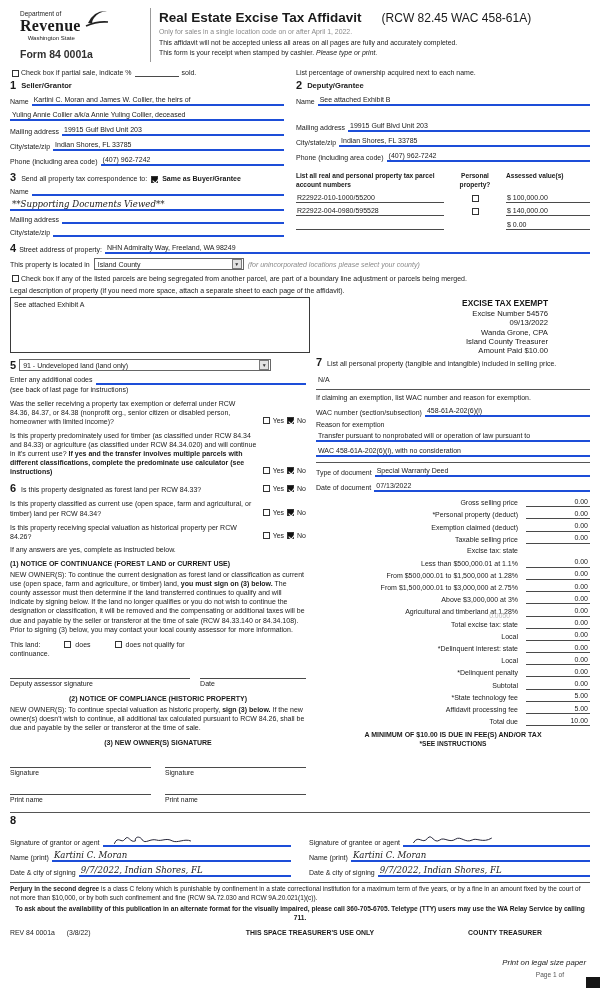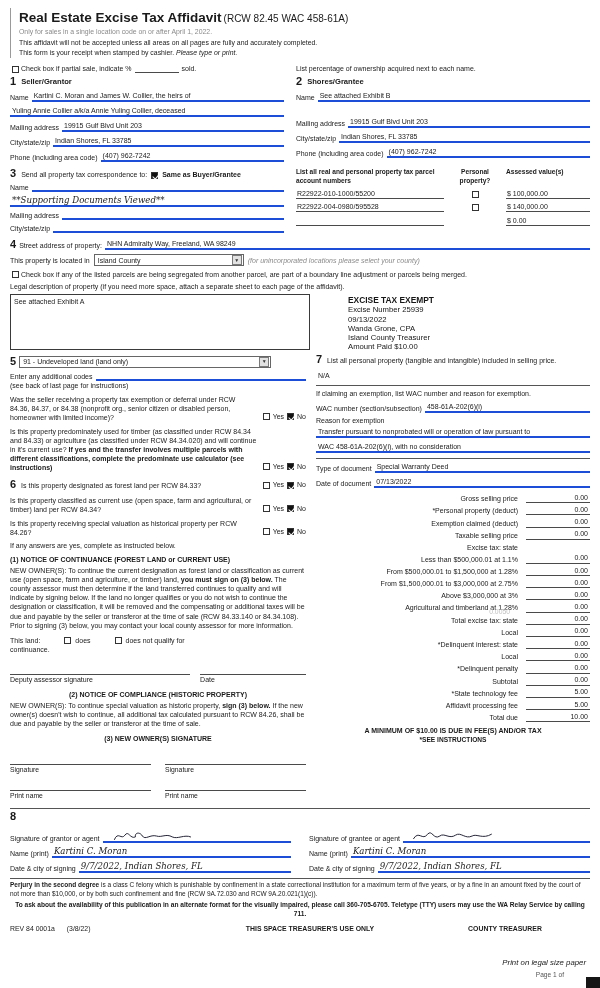--- a/index.html
+++ b/index.html
@@ -18,21 +18,21 @@
   .header{display:flex;gap:8px;padding-bottom:3px;}
   .logo{width:132px;padding-left:10px;}
   .logo-row{display:flex;align-items:flex-start;gap:3px;}
   .dept-small{font-size:6.5px;margin-top:2px;}
   .dept-name{font-family:"Liberation Serif","DejaVu Serif",serif;font-weight:bold;font-size:16px;line-height:1;letter-spacing:.3px;}
   .dept-sub{font-size:6px;text-align:right;padding-right:6px;margin-top:1px;}
   .form-number{font-weight:bold;font-size:10.5px;margin-top:5px;color:#313131;}
   .vrule{width:1px;background:#9a9a9a;}
   .titleblock{flex:1;padding-top:1px;}
   .title{font-weight:bold;font-size:13.5px;}
-  .title-rcw{font-size:10px;margin-left:2px;}
+  .title-rcw{font-size:12px;margin-left:20px;}
   .sub{font-size:6.9px;margin-top:1.5px;}
 
   
   .cb{display:inline-block;width:7px;height:7px;border:1px solid #333;background:#fff;position:relative;vertical-align:-1px;margin:0 2px;flex:none;}
   .cb.checked{background:#121212;}
   .cb.checked::after{content:"";position:absolute;left:1.5px;top:0px;width:2.5px;height:4.5px;border:solid #fff;border-width:0 1.4px 1.4px 0;transform:rotate(40deg);}
 
   
   .fld{display:flex;align-items:flex-end;margin-top:4px;}
   .fld .lbl{white-space:nowrap;margin-right:3px;}
@@ -58,21 +58,21 @@
   .pt-c2{width:52px;text-align:center;}
   .pt-c3{flex:1;}
   .pt-row{display:flex;gap:5px;align-items:flex-end;margin-top:3.5px;}
   .pt-row .pt-c1,.pt-row .pt-c3{border-bottom:1px solid #4a4a4a;padding:0 1px;min-height:9px;line-height:9px;}
   .pt-row .pt-c2{text-align:center;}
 
   
   .legal-row{display:flex;margin-top:2px;}
   .legal-box{width:300px;height:56px;border:1px solid #3a3a3a;padding:2px 3px;}
   .stamp-wrap{flex:1;position:relative;}
-  .stamp{position:absolute;left:38px;top:2px;width:200px;text-align:left;font-size:7.7px;line-height:1.18;z-index:3;color:#161616;}
+  .stamp{position:absolute;left:38px;top:2px;width:200px;text-align:right;font-size:7.7px;line-height:1.18;z-index:3;color:#161616;}
   .stamp .s1{font-weight:bold;font-size:8.4px;}
 
   
   .main{display:flex;gap:10px;margin-top:4px;}
   .mc-left{width:296px;}
   .mc-right{flex:1;}
 
   .q{display:flex;align-items:flex-end;margin-top:5px;}
   .qtext{flex:1;padding-right:4px;}
   .yn{white-space:nowrap;display:flex;align-items:center;gap:1px;padding-bottom:1px;}
@@ -122,20 +122,34 @@
   .printnote{text-align:right;font-style:italic;font-size:7.8px;padding-right:4px;}
   .pagenote{text-align:right;font-size:6.6px;color:#555;margin-top:3px;padding-right:26px;margin-bottom:8px;}
   .corner-artifact{position:absolute;right:0;bottom:0;width:14px;height:11px;background:#161616;}
 </style>
 </head>
 <body>
 
 <div class="page">
 
   <div class="header">
+    <div class="logo">
+      <div class="logo-row">
+        <div>
+          <div class="dept-small">Department of</div>
+          <div class="dept-name">Revenue</div>
+          <div class="dept-sub">Washington State</div>
+        </div>
+        <svg class="logo-swoosh" width="26" height="22" viewBox="0 0 26 22">
+          <path d="M4 15 Q10 2 23 3 Q14 4 10 10 Q7 14 9 16 Z" fill="#222"></path>
+          <path d="M2 18 Q13 13 24 14" stroke="#222" stroke-width="1.6" fill="none"></path>
+        </svg>
+      </div>
+      <div class="form-number">Form 84 0001a</div>
+    </div>
     <div class="vrule"></div>
     <div class="titleblock">
       <div>
         <span class="title">Real Estate Excise Tax Affidavit</span><span class="title-rcw">(RCW 82.45 WAC 458-61A)</span>
       </div>
       <div class="sub gray">Only for sales in a single location code on or after April 1, 2022.</div>
       <div class="sub">This affidavit will not be accepted unless all areas on all pages are fully and accurately completed.</div>
       <div class="sub"><span>This form is your receipt when stamped by cashier. </span><span class="i">Please type or print.</span></div>
     </div>
   </div>
@@ -172,21 +186,21 @@
         <span class="val">Indian Shores, FL 33785</span>
       </div>
       <div class="fld">
         <span class="lbl">Phone (including area code)</span>
         <span class="val">(407) 962-7242</span>
       </div>
     </div>
     <div class="col2">
       <div class="sechead">
         <span class="secnum">2</span>
-        <span class="sectitle">Shores/Grantee</span>
+        <span class="sectitle">Deputy/Grantee</span>
       </div>
       <div class="fld">
         <span class="lbl">Name</span>
         <span class="val">See attached Exhibit B</span>
       </div>
       <div style="height:11px;"></div>
       <div class="fld">
         <span class="lbl">Mailing address</span>
         <span class="val">19915 Gulf Blvd Unit 203</span>
       </div>
@@ -270,21 +284,21 @@
     <div style="margin-top:3px;">Legal description of property (if you need more space, attach a separate sheet to each page of the affidavit).</div>
   </div>
 
   <div class="legal-row">
     <div class="legal-box">
       <span>See attached Exhibit A</span>
     </div>
     <div class="stamp-wrap">
       <div class="stamp">
         <div class="s1">EXCISE TAX EXEMPT</div>
-        <div>Excise Number 25939</div>
+        <div>Excise Number 54576</div>
         <div>09/13/2022</div>
         <div>Wanda Grone, CPA</div>
         <div>Island County Treasurer</div>
         <div>Amount Paid $10.00</div>
       </div>
     </div>
   </div>
 
   <div class="main">
 

